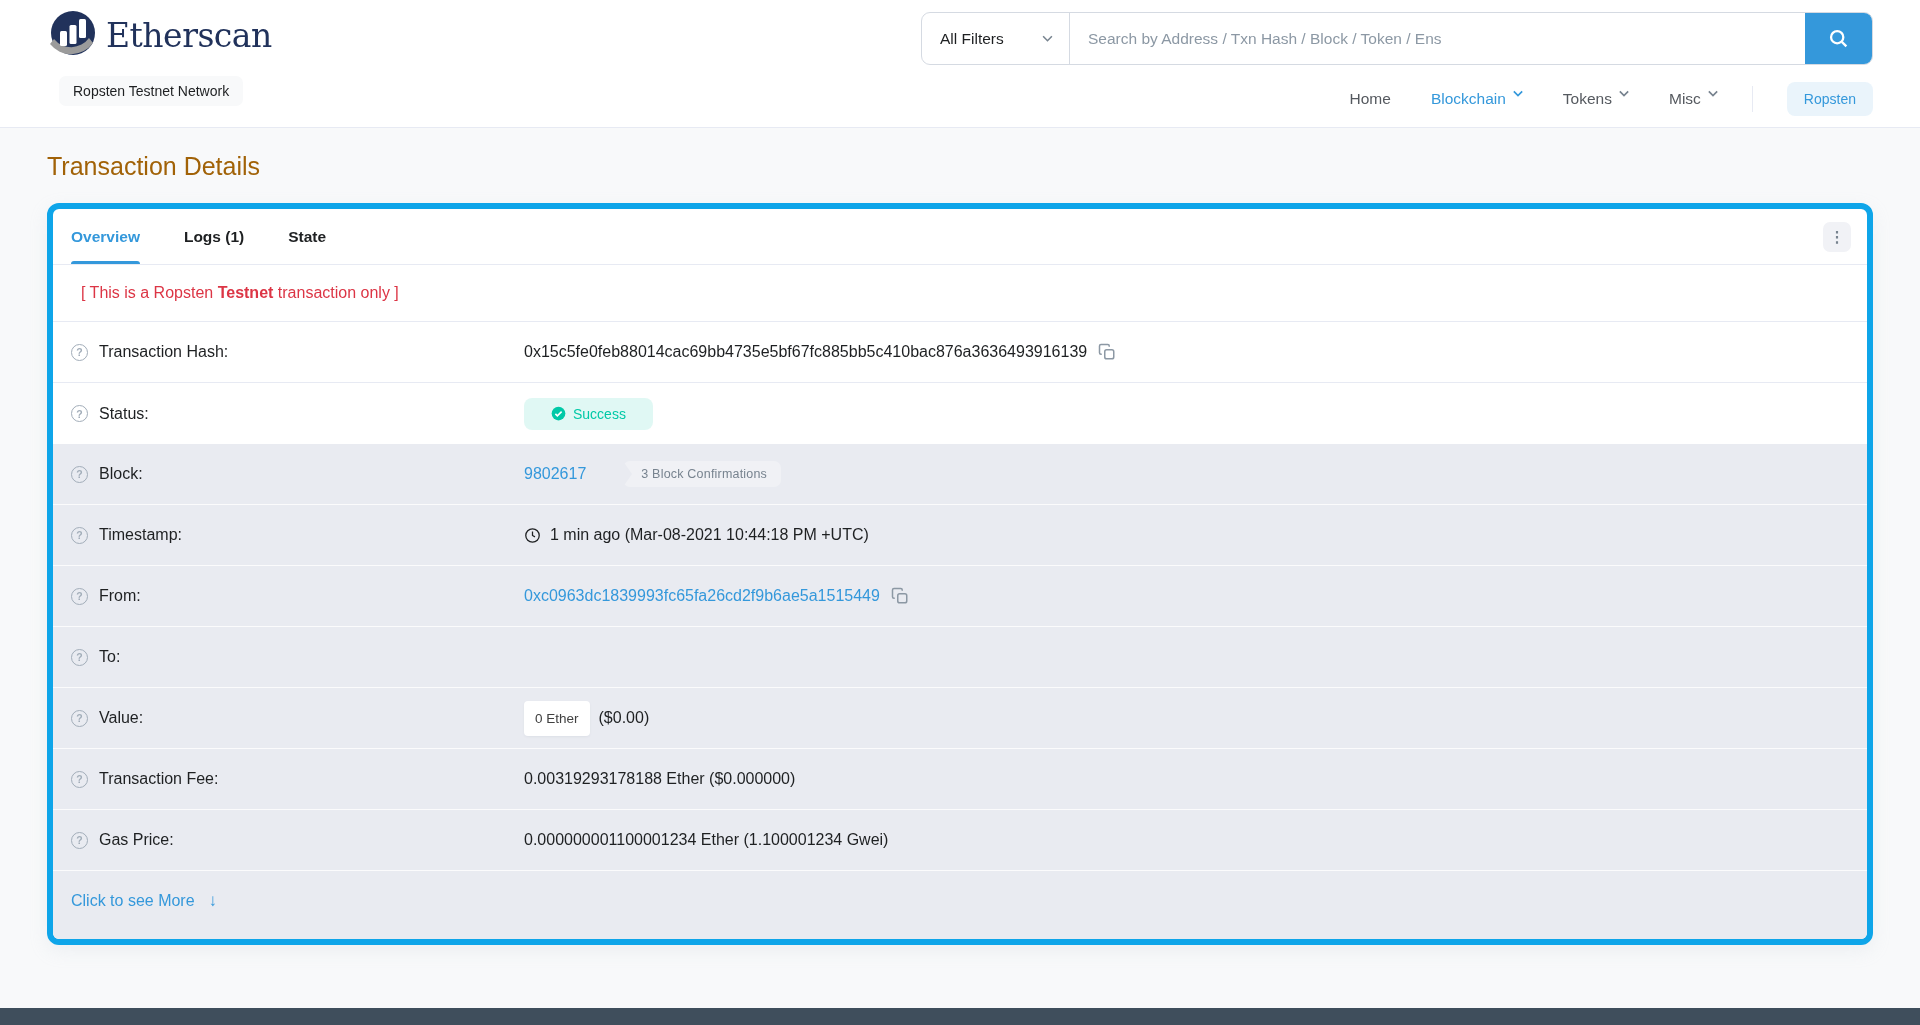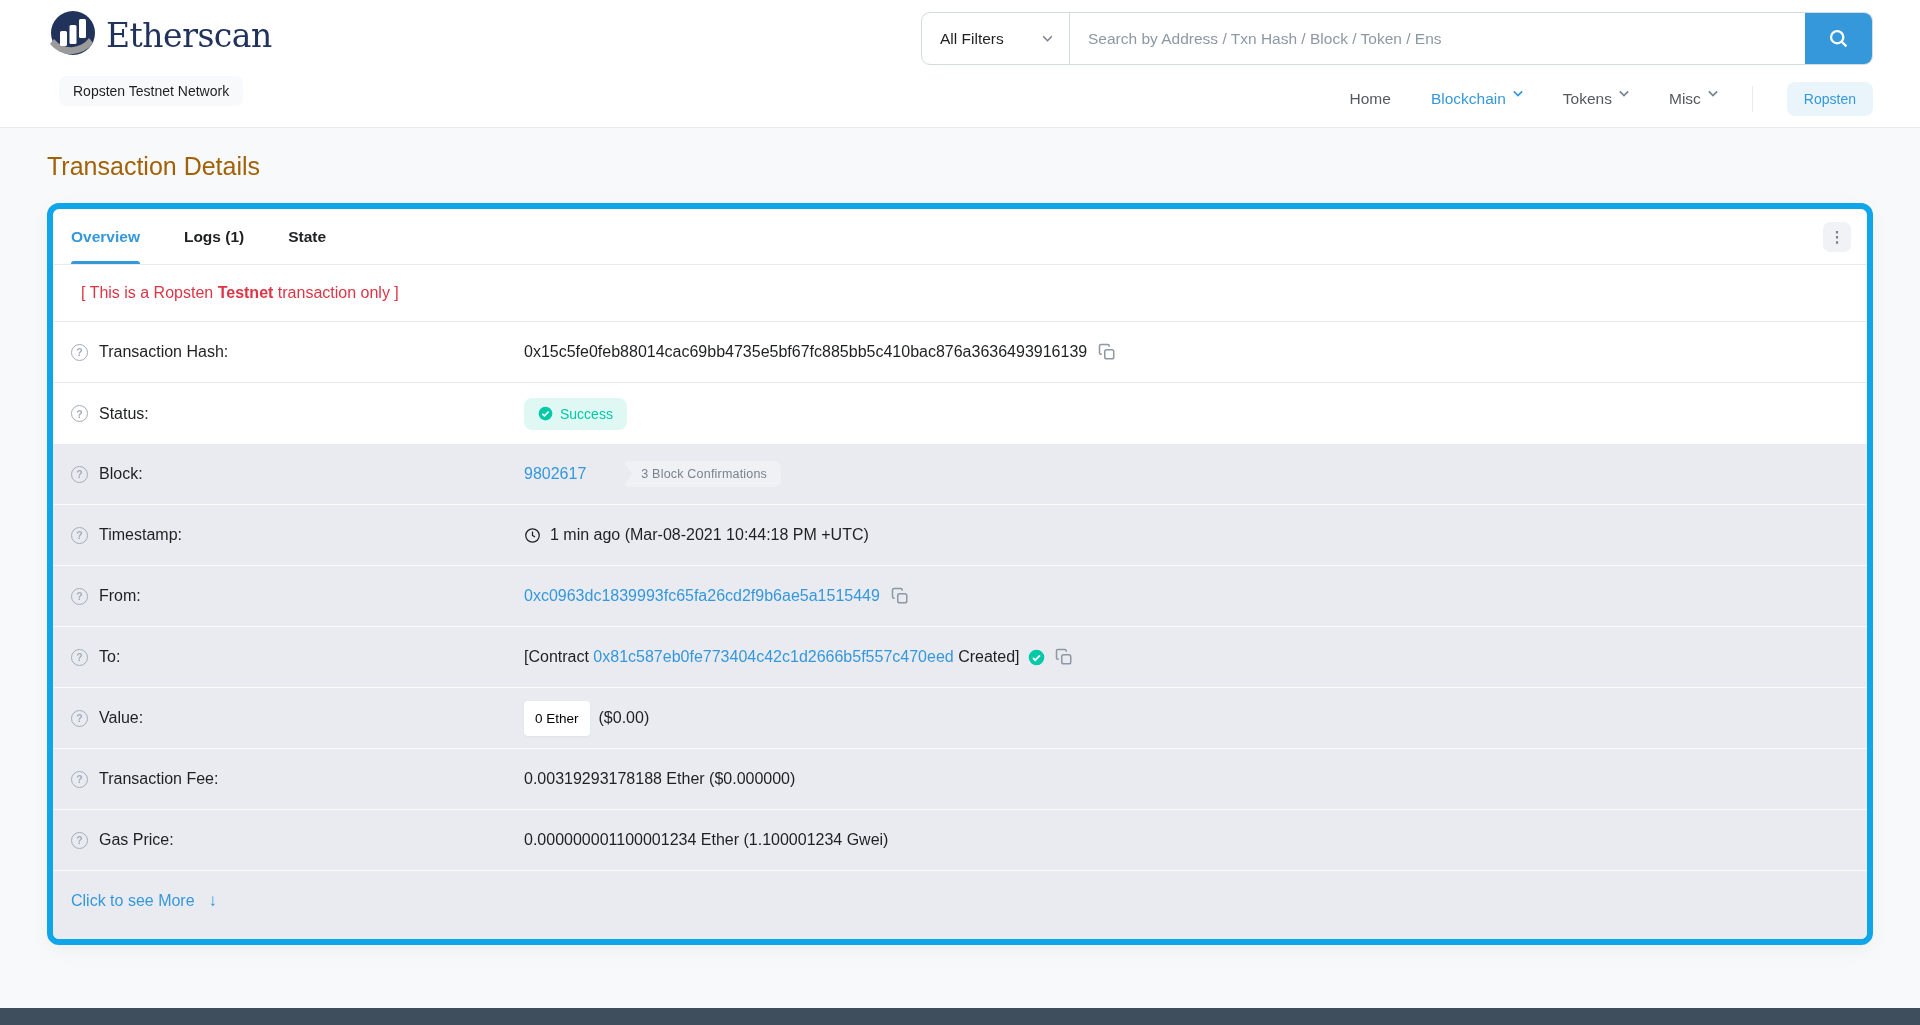--- a/index.html
+++ b/index.html
@@ -44,24 +44,24 @@
   .row-value { display:flex; align-items:center; gap:9px; flex-wrap:wrap; }
   .white-sep { border-bottom:1px solid #e7eaf3; }
   .gray-section { background:#e9ebf1; }
   .gray-section .row { border-bottom:1px solid rgba(255,255,255,.8); }
   .gray-section .row:last-of-type { border-bottom:none; }
 
   .qicon { width:17px; height:17px; border:1.4px solid #a2adb9; border-radius:50%; display:inline-flex; align-items:center; justify-content:center; font-size:10.5px; font-weight:700; color:#a2adb9; flex-shrink:0; }
   .link { color:#3498db; text-decoration:none; cursor:pointer; }
   .copy-btn { background:none; border:none; cursor:pointer; display:inline-flex; align-items:center; padding:2px; }
 
-  .status-badge { display:inline-flex; align-items:center; gap:7px; background:rgba(0,201,167,.12); color:#00c9a7; font-size:14px; padding:8px 14px; border-radius:8px; }
+  .status-badge { display:inline-flex; align-items:center; gap:7px; background:rgba(0,201,167,.12); color:#00c9a7; font-size:14px; padding:8px 27px; border-radius:8px; }
   .conf-badge { position:relative; margin-left:28px; background:#f0f1f5; color:#77838f; font-size:12.5px; font-weight:500; letter-spacing:.2px; padding:6px 14px 6px 18px; border-radius:7px; }
   .conf-badge::before { content:""; position:absolute; left:0; top:50%; transform:translateY(-50%); border-left:9px solid #e9ebf1; border-top:13px solid transparent; border-bottom:13px solid transparent; }
-  .amount-pill { background:#fff; border-radius:4px; padding:10px 11px; font-size:13.5px; color:#000000; box-shadow:0 1px 2px rgba(189,197,209,.25); }
+  .amount-pill { background:#fff; border-radius:4px; padding:10px 11px; font-size:13.5px; color:#404040; box-shadow:0 1px 2px rgba(189,197,209,.25); }
 
   .more-row { padding:20px 18px 28px; }
   .more-link { display:inline-flex; align-items:center; gap:14px; font-size:16px; color:#3498db; cursor:pointer; }
   .arrow-down { font-size:17px; }
 
   .site-footer { position:fixed; left:0; bottom:0; width:100%; height:17px; background:#3f4e5c; }
 </style>
 </head>
 <body>
 
@@ -230,39 +230,20 @@
             </span>
           </button>
         </div>
       </div>
 
       <div class="row">
         <div class="row-label">
           <span class="qicon">?</span>
           <span>To:</span>
         </div>
-        <div class="row-value" style="gap:0;">
-          <span style="white-space:pre;">[Contract </span>
-            <a class="link">0x81c587eb0fe773404c42c1d2666b5f557c470eed</a>
-            <span style="white-space:pre;"> Created]</span>
-          <span style="display:inline-flex; margin-left:8px;">
-            <svg width="17" height="17" viewBox="0 0 24 24">
-                <circle cx="12" cy="12" r="11" fill="#00c9a7"></circle>
-                <path d="M7 12.5l3.2 3.2L17 9" stroke="#fff" stroke-width="2.6" fill="none"></path>
-              </svg>
-          </span>
-          <button class="copy-btn" style="margin-left:8px;">
-            <span style="display:inline-flex;">
-              <svg width="18" height="18" viewBox="0 0 24 24" fill="none" stroke="#8c98a4" stroke-width="2">
-                  <rect x="9" y="9" width="12" height="12" rx="2.5"></rect>
-                  <path d="M5 15H4a2 2 0 0 1-2-2V4a2 2 0 0 1 2-2h9a2 2 0 0 1 2 2v1"></path>
-                </svg>
-            </span>
-          </button>
-        </div>
       </div>
 
       <div class="row">
         <div class="row-label">
           <span class="qicon">?</span>
           <span>Value:</span>
         </div>
         <div class="row-value">
           <span class="amount-pill">0 Ether</span>
           <span>($0.00)</span>

